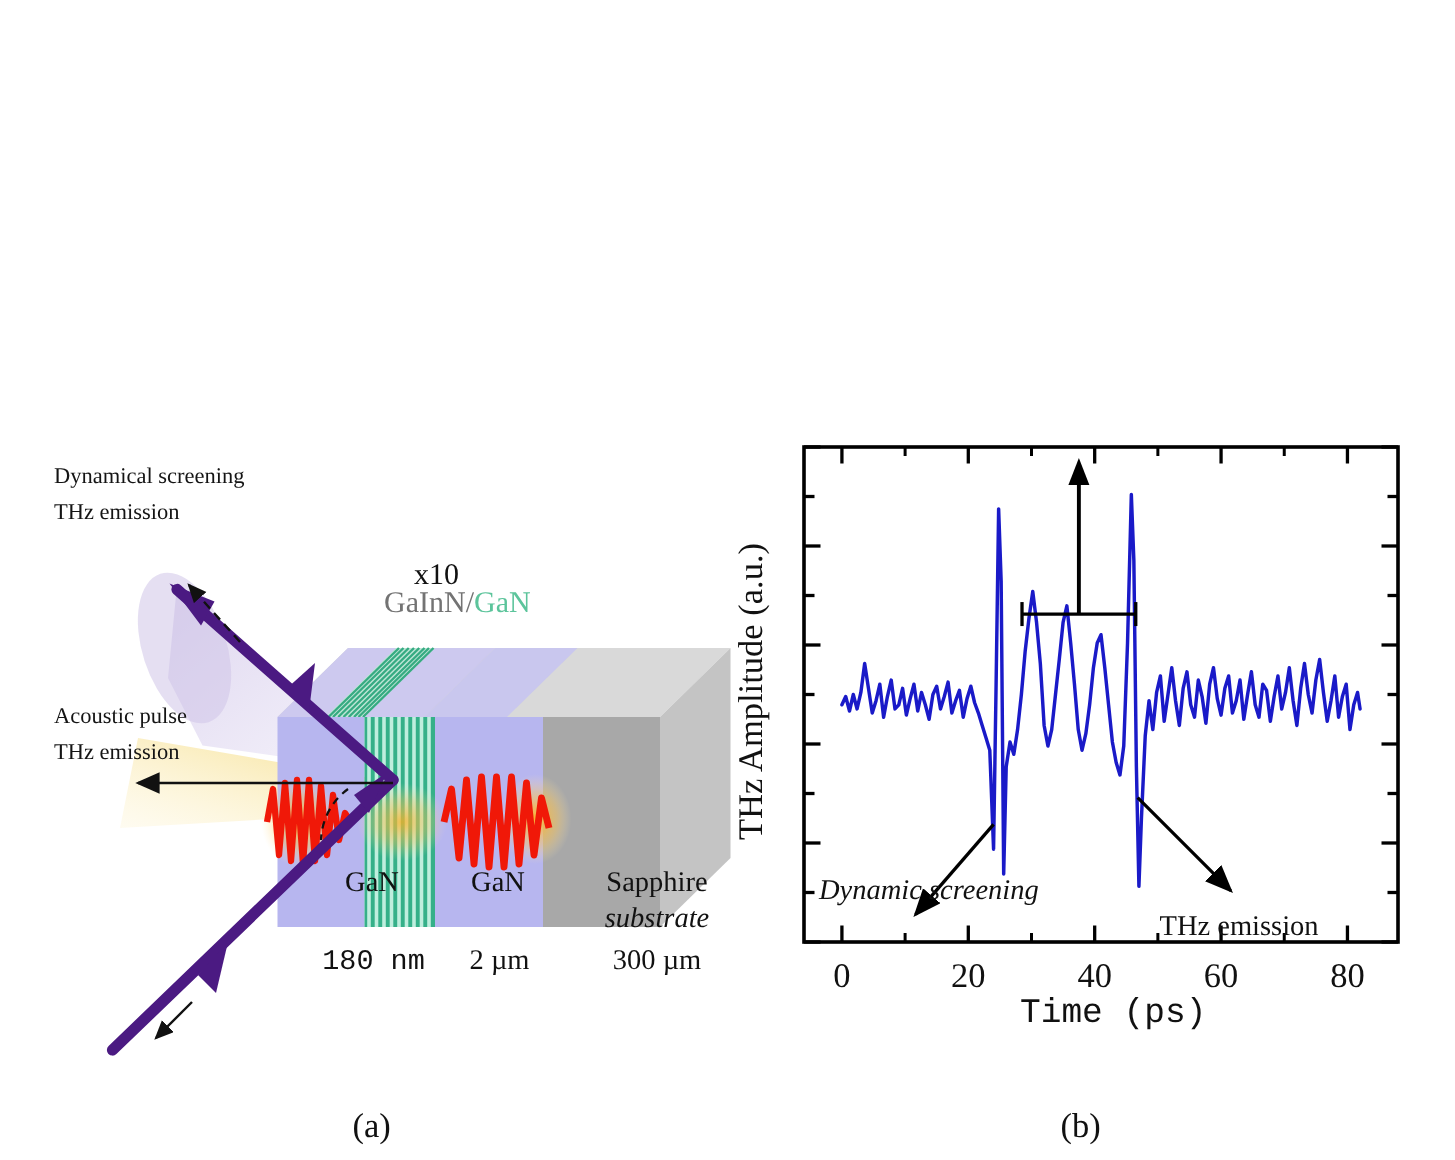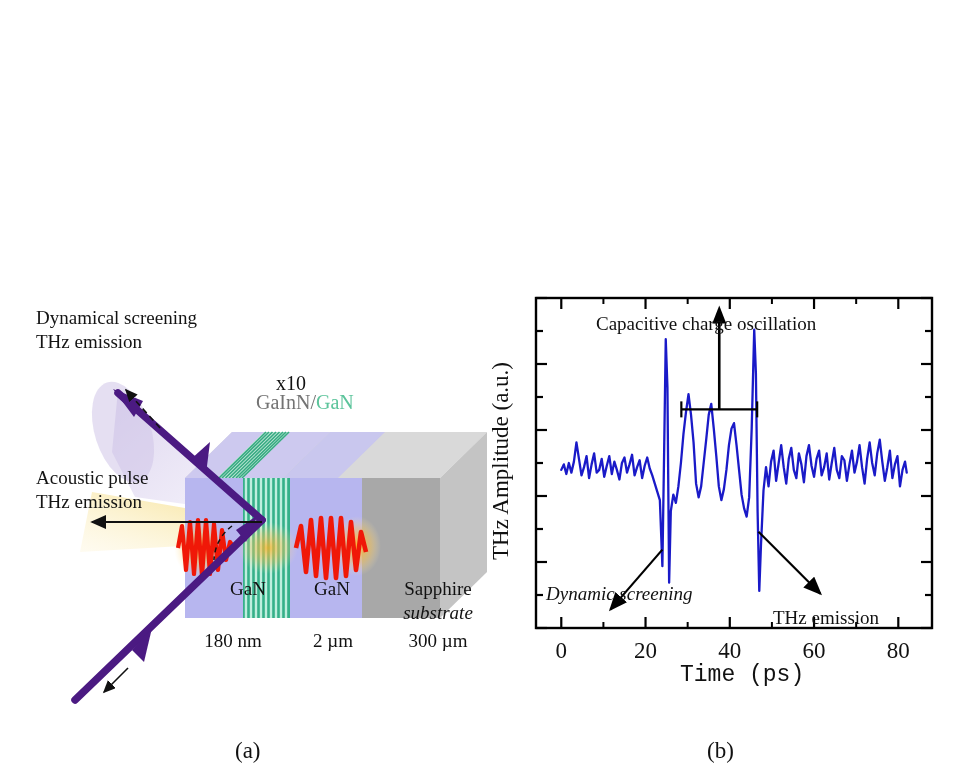--- a/index.html
+++ b/index.html
@@ -1,21 +1,21 @@
 <!DOCTYPE html>
 <html><head>
 <meta charset="utf-8">
 <style>
   html,body{margin:0;padding:0;background:#ffffff;}
   body{width:970px;height:773px;position:relative;overflow:hidden;
        font-family:"Liberation Serif","DejaVu Serif",serif;color:#111;}
   .fig{position:absolute;left:0;top:0;width:970px;height:773px;}
   svg{display:block;}
   .txt{position:absolute;white-space:pre;}
-  .lbl{font-size:19px;line-height:24px;color:#141414;}
+  .lbl{font-size:15px;line-height:24px;color:#141414;}
   .panel-letter{font-size:23px;}
   .axis-num{font-size:23px;}
   .anno{font-size:19px;line-height:23px;}
   .matlab{font-size:19px;text-align:center;}
   .gainn{font-size:20px;}
   .c-purple{color:#737373;}
   .c-teal{color:#5cc49b;}
 </style>
 </head>
 <body>
@@ -126,21 +126,21 @@
 <div class="txt gainn" style="left:246px;top:368px;">
   <span class="c-purple">GaInN</span><span class="c-purple">/</span><span class="c-teal">GaN</span>
 </div>
 <div class="txt gainn" style="left:276px;top:372px;">x10</div>
 
 <div class="txt matlab" style="left:216px;top:578px;width:64px;">GaN</div>
 <div class="txt matlab" style="left:300px;top:578px;width:64px;">GaN</div>
 <div class="txt matlab" style="left:386px;top:578px;width:104px;">Sapphire</div>
 <div class="txt matlab" style="left:386px;top:602px;width:104px;font-style:italic;">substrate</div>
 
-<div class="txt matlab" style="left:194px;top:630px;width:78px;">180 nm</div>
+<div class="txt matlab" style="left:210px;top:630px;width:78px;font-family:Liberation Mono, monospace;">180 nm</div>
 <div class="txt matlab" style="left:300px;top:630px;width:66px;">2 µm</div>
 <div class="txt matlab" style="left:386px;top:630px;width:104px;">300 µm</div>
 
 <svg id="chart-svg" width="460" height="400" viewBox="0 0 460 400" style="position:absolute;left:490px;top:288px;">
 
     <rect id="plot-frame" x="46" y="10" width="396" height="330" fill="#ffffff" stroke="#000" stroke-width="2.4"></rect>
     <g id="x-ticks">
         <line x1="71.27659574468085" y1="340" x2="71.27659574468085" y2="329" stroke="#000" stroke-width="2.2"></line>
         <line x1="71.27659574468085" y1="10" x2="71.27659574468085" y2="21" stroke="#000" stroke-width="2.2"></line>
         <line x1="155.53191489361703" y1="340" x2="155.53191489361703" y2="329" stroke="#000" stroke-width="2.2"></line>
@@ -211,21 +211,20 @@
     <g stroke="#000" stroke-width="2.2" fill="none">
       <line id="arrow-ae" x1="268.4340425531915" y1="243.75" x2="330.4340425531915" y2="305.75" marker-end="url(#arrBlk2)"></line>
     </g>
     <defs>
       <marker id="arrBlk2" markerWidth="9" markerHeight="9" refX="7.5" refY="3.5" orient="auto" markerUnits="strokeWidth">
         <path d="M0,0 L8.5,3.5 L0,7 Z" fill="#000"></path>
       </marker>
     </defs>
 </svg>
 
-<div class="txt anno" style="left:596px;top:312px;">Capacitive charge oscillation</div>
 <div class="txt anno" style="left:546px;top:582px;font-style:italic;">Dynamic screening</div>
 <div class="txt anno" style="left:773px;top:606px;">THz emission</div>
 
 <div class="txt axis-num" style="left:488px;top:560px;transform:rotate(-90deg);transform-origin:0 0;">THz Amplitude (a.u.)</div>
 
 <div class="txt axis-num" style="left:680px;top:662px;font-family:Liberation Mono, monospace;">Time (ps)</div>
 
 <div class="txt panel-letter" style="left:235px;top:738px;">(a)</div>
 <div class="txt panel-letter" style="left:707px;top:738px;">(b)</div>
 

